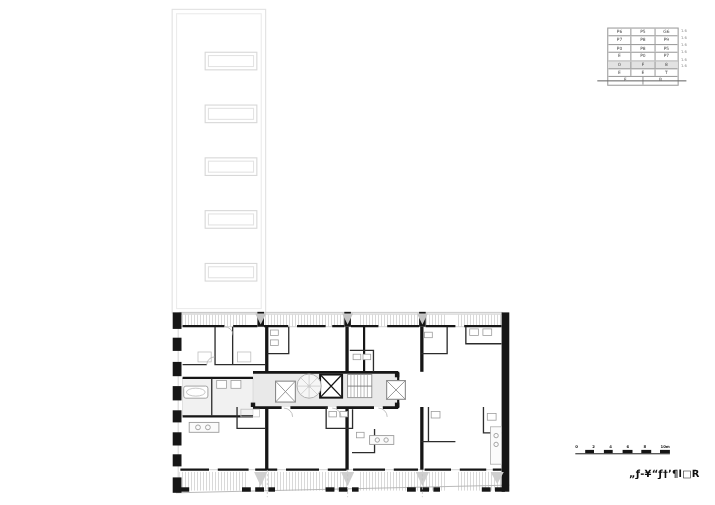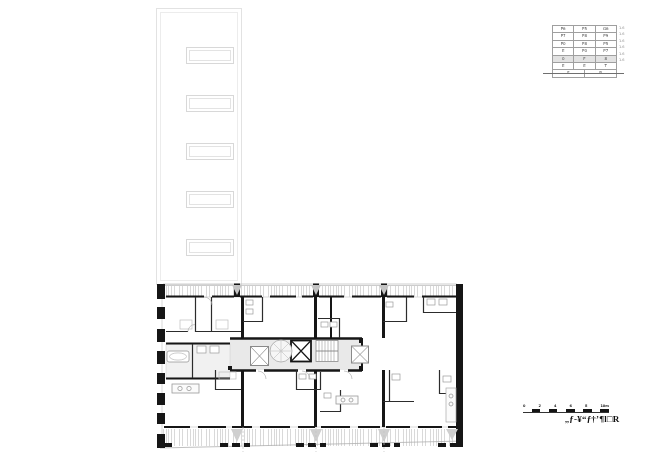--- a/index.html
+++ b/index.html
@@ -43,22 +43,22 @@
   .st-note { height:6.4px; line-height:6.4px; font-size:3.5px; color:#8d8d8d; }
   .ground-line { position:absolute; left:-9px; top:47.5px; width:81px; height:1.6px; background:#6f6f6f; }
   
   .scalebar { position:absolute; left:523px; top:404px; width:86px; }
   .sb-labels { display:flex; justify-content:space-between; font-size:3.5px; font-weight:bold; color:#222; }
   .sb-bar { display:flex; height:3.2px; margin-top:0.5px; border-bottom:1px solid #333; }
   .seg { flex:1; }
   .seg.b { background:#141414; }
   
   .dtitle {
-    position:absolute; left:548px; top:414px; width:88px; text-align:center;
-    font-size:9px; font-weight:bold; color:#101010; letter-spacing:0.2px; white-space:nowrap;font-family:Liberation Serif, serif;
+    position:absolute; left:548px; top:427px; width:88px; text-align:right;
+    font-size:9px; font-weight:bold; color:#101010; letter-spacing:0.2px; white-space:nowrap;
   }
 </style>
 </head>
 <body>
 
 <div class="canvas">
 
   <div class="roof">
     <div class="roof-inner"></div>
     <div class="skylight sk1"></div>

